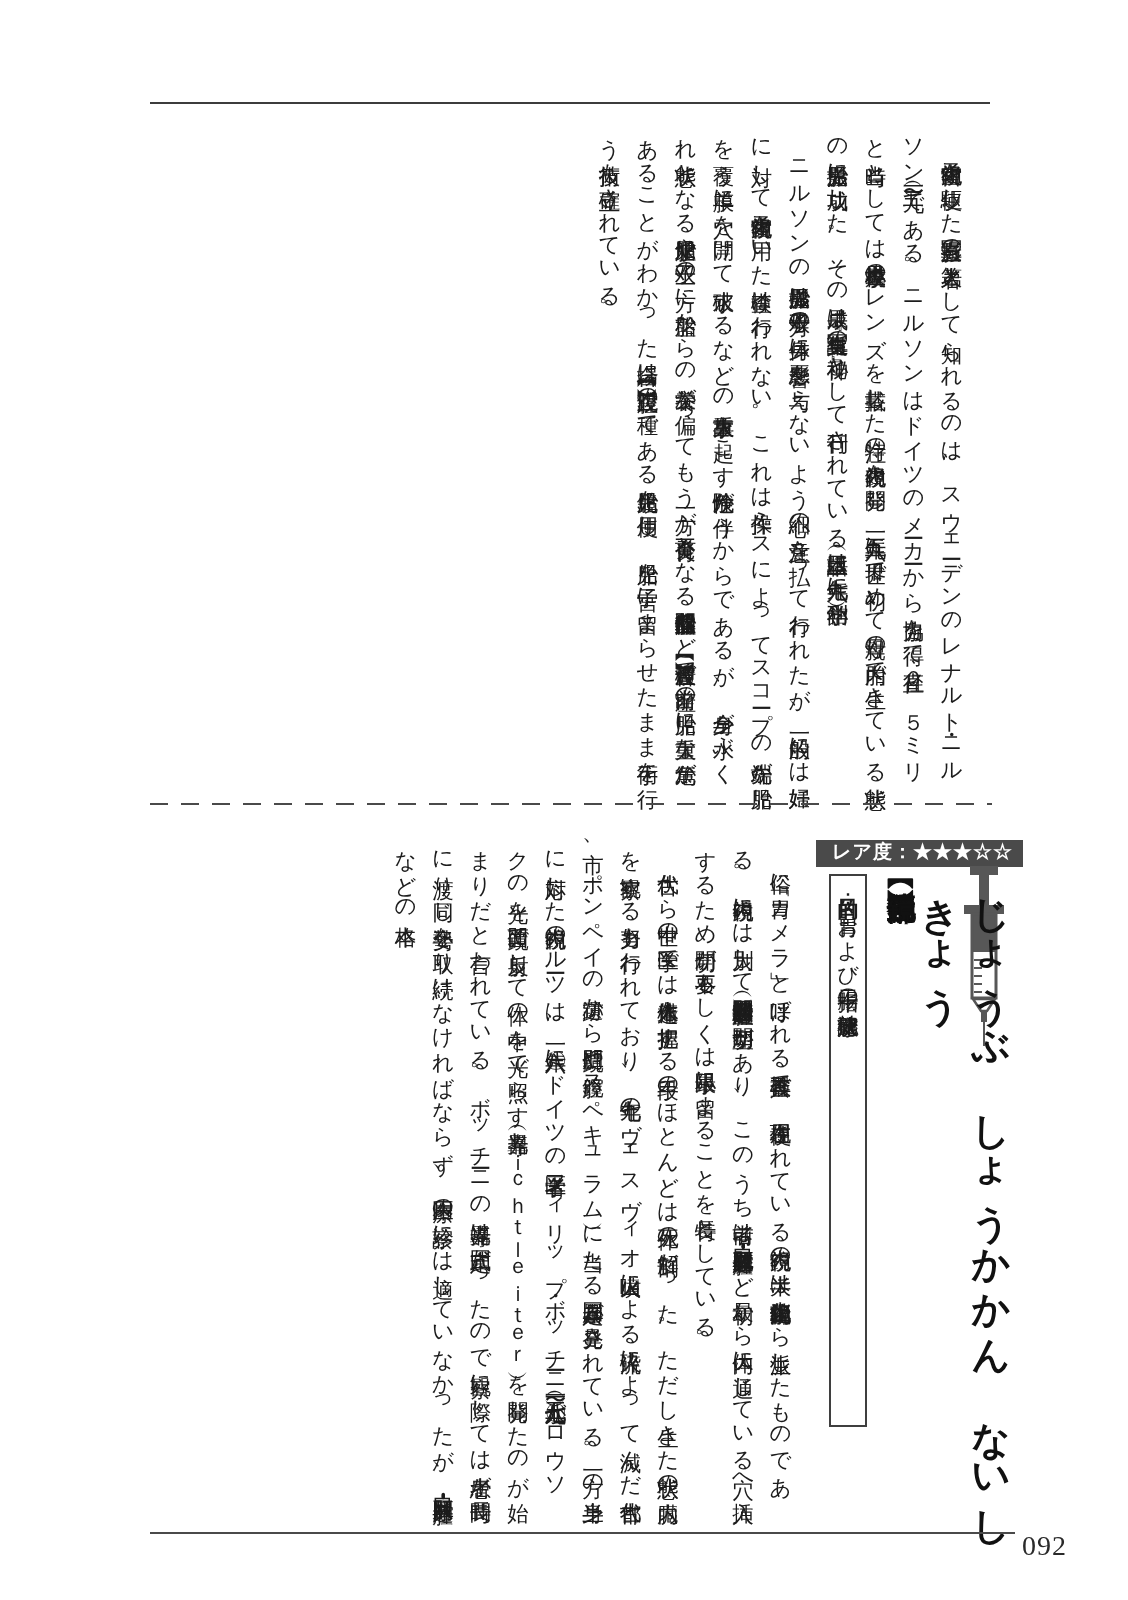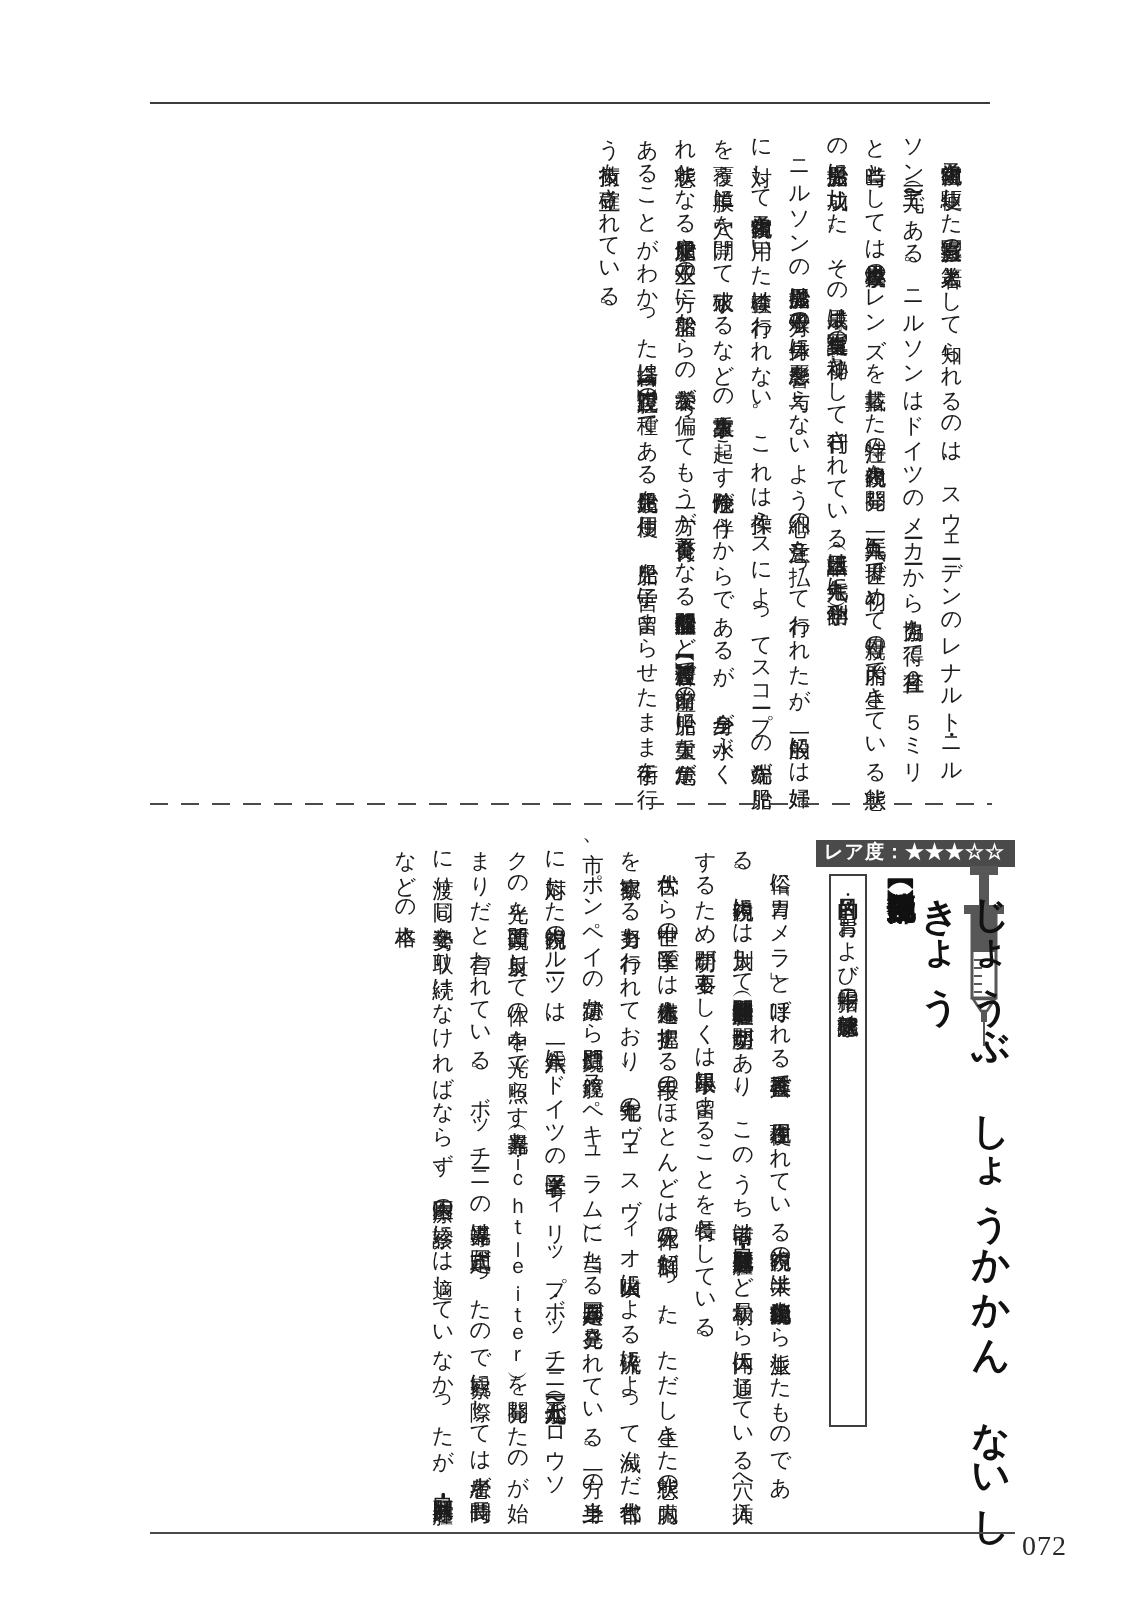--- a/index.html
+++ b/index.html
@@ -35,21 +35,21 @@
   }
   .top-article {
     position:absolute; top:124px; left:352px; width:618px; height:648px;
   }
   .v-article p { text-indent:1em; }
   
   .rarity-badge {
     position:absolute; left:816px; top:840px;
     background:#4a4a4a; color:#ffffff;
     font-size:19px; font-weight:bold;
-    padding:2px 10px 4px 8px;
+    padding:2px 10px 4px 16px;
     letter-spacing:1px;
     line-height:1.1;
   }
   .syringe {
     position:absolute; left:960px; top:864px; width:48px; height:184px;
   }
   .entry-title {
     position:absolute; top:872px; left:914px; height:660px;
     writing-mode:vertical-rl; text-orientation:mixed;
     font-size:38px; font-weight:bold; color:#111;
@@ -125,13 +125,13 @@
 <div class="purpose-box">
   <span class="purpose-label">目的</span><span>：胃および十二指腸の健康状態確認</span>
 </div>
 
 <div class="entry-body v-article entry-body-text">
   <p>俗に「胃カメラ」と呼ばれる検査器具で、現在使用されている内視鏡の大半は上部消化管内視鏡から派生したものである。内視鏡には大別して非切開（自然開口部越経管腔）型と切開型があり、このうち前者は口・鼻孔・臍・肛門・尿道口・膣など最初から体内に通じている穴へ挿入するため切開が不要もしくは最小限に留まることを特長としている。</p>
   <p>古代から中世の医学では人体構造を把握する手段のほとんどは死体の解剖だった。ただし生きた状態の内臓を観察する努力も行われており、七九年のヴェスヴィオ火山噴火による火砕流によって滅んだ古代都市、ポンペイの遺跡から肛門鏡や膣鏡（スペキュラム）に当たる固定器具が発見されている。一方の上半身に対応した内視鏡のルーツは、一八〇六年にドイツの医学者フィリップ・ボッチーニ（一七七三〜一八〇九）がロウソクの光を凹面鏡で反射して体の中を光で照らす導光器（Ｌｉｃｈｔｌｅｉｔｅｒ）を開発したのが始まりだと言われている。ボッチーニの導光器は固定式だったので観察に際しては患者が長時間に渡り同じ姿勢を取り続けなければならず、医療用の診察には適していなかったが、口・耳・肛門・尿道・膣などの本格</p>
 </div>
 
 <div class="rule-footer"></div>
-<div class="page-number">072</div>
+<div class="page-number">092</div>
 
 </body></html>

